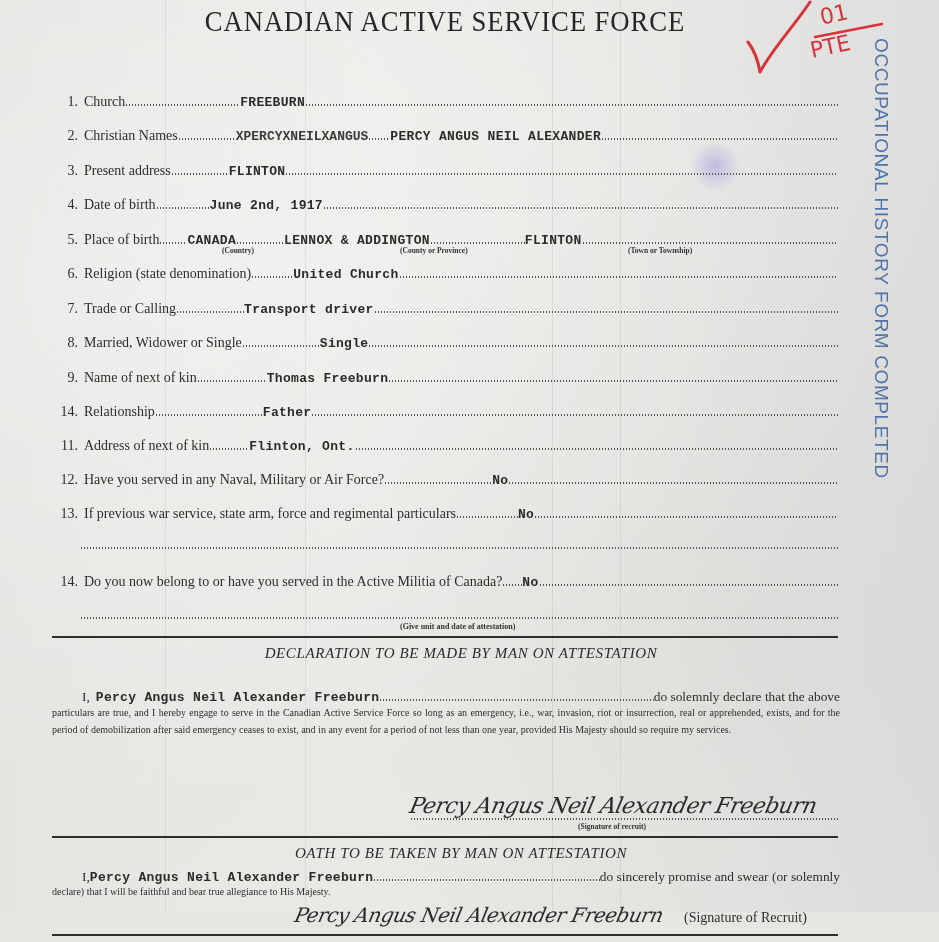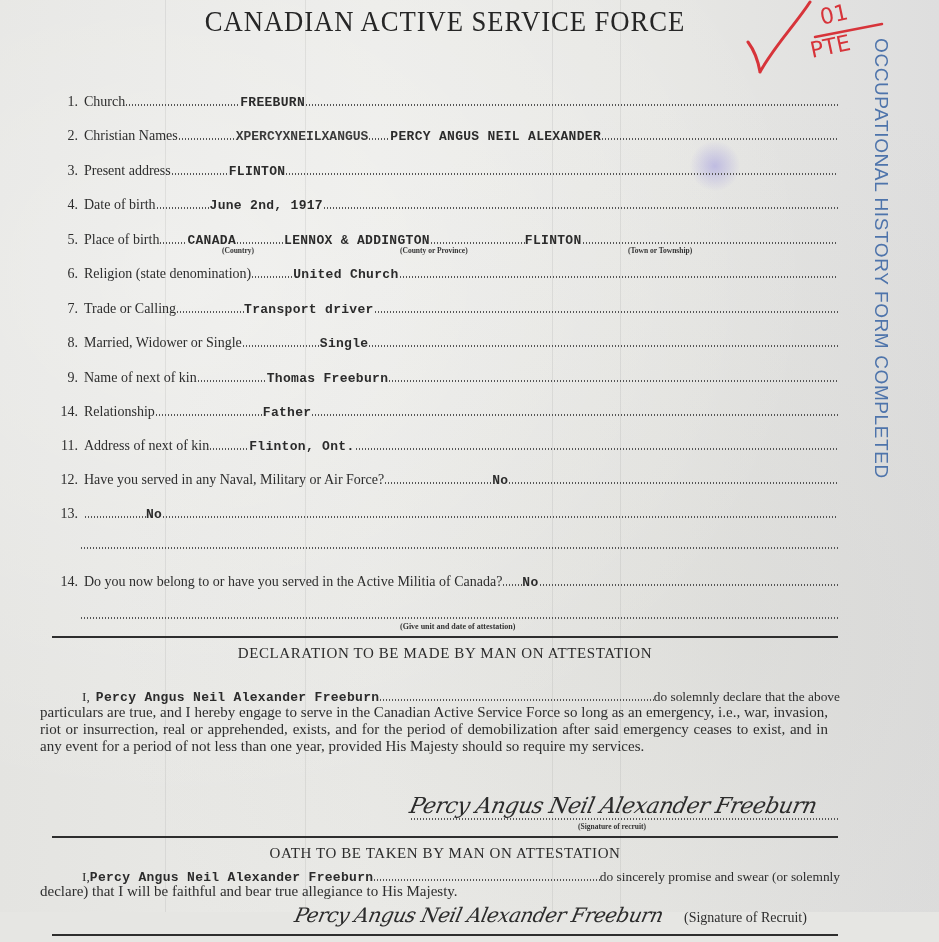--- a/index.html
+++ b/index.html
@@ -55,25 +55,25 @@
     font-family: "Liberation Serif", serif; white-space: nowrap;
   }
   .dotline {
     position: absolute; left: 80px; width: 758px; height: 2px;
     background-image: radial-gradient(circle, #555 0.7px, transparent 0.9px);
     background-size: 3px 2px; background-repeat: repeat-x;
   }
   .rule { position: absolute; left: 52px; width: 786px; height: 2px; background: #2e2e2e; }
 
   .section-heading {
-    position: absolute; left: 52px; width: 786px; text-align: center;
-    font-size: 15px; letter-spacing: 0.6px; color: #2b2b2b;
+    position: absolute; left: 68px; width: 786px; text-align: center;
+    font-size: 15px; letter-spacing: 0.6px; color: #2b2b2b; font-style: italic;
   }
   .para {
-    position: absolute; left: 40px; width: 788px; font-size: 15px; line-height: 17px;
+    position: absolute; left: 52px; width: 788px; font-size: 10px; line-height: 17px;
     color: #2e2e2e; text-align: justify;
   }
   .sig {
     position: absolute; font-family: "DejaVu Serif", serif; font-style: italic;
     font-size: 20px; color: #2c2c2c; white-space: nowrap; letter-spacing: -0.5px;
     transform: skewX(-12deg);
   }
   .stamp {
     position: absolute; left: 868px; top: 38px; width: 24px; height: 548px;
     writing-mode: vertical-rl; font-family: "Liberation Sans", sans-serif;
@@ -212,20 +212,21 @@
   <div class="row" style="top:466px">
     <span class="num">12.</span>
     <span class="label">Have you served in any Naval, Military or Air Force?</span>
     <span class="dots fixed" style="width:108px"></span>
     <span class="typed">No</span>
     <span class="dots"></span>
   </div>
 
   <div class="row" style="top:500px">
     <span class="num">13.</span>
+    <span class="label">If previous war service, state arm, force and regimental particulars</span>
     <span class="dots fixed" style="width:62px"></span>
     <span class="typed">No</span>
     <span class="dots"></span>
   </div>
   <div class="dotline" style="top:547px"></div>
 
   <div class="row" style="top:568px">
     <span class="num">14.</span>
     <span class="label">Do you now belong to or have you served in the Active Militia of Canada?</span>
     <span class="dots fixed" style="width:20px"></span>

